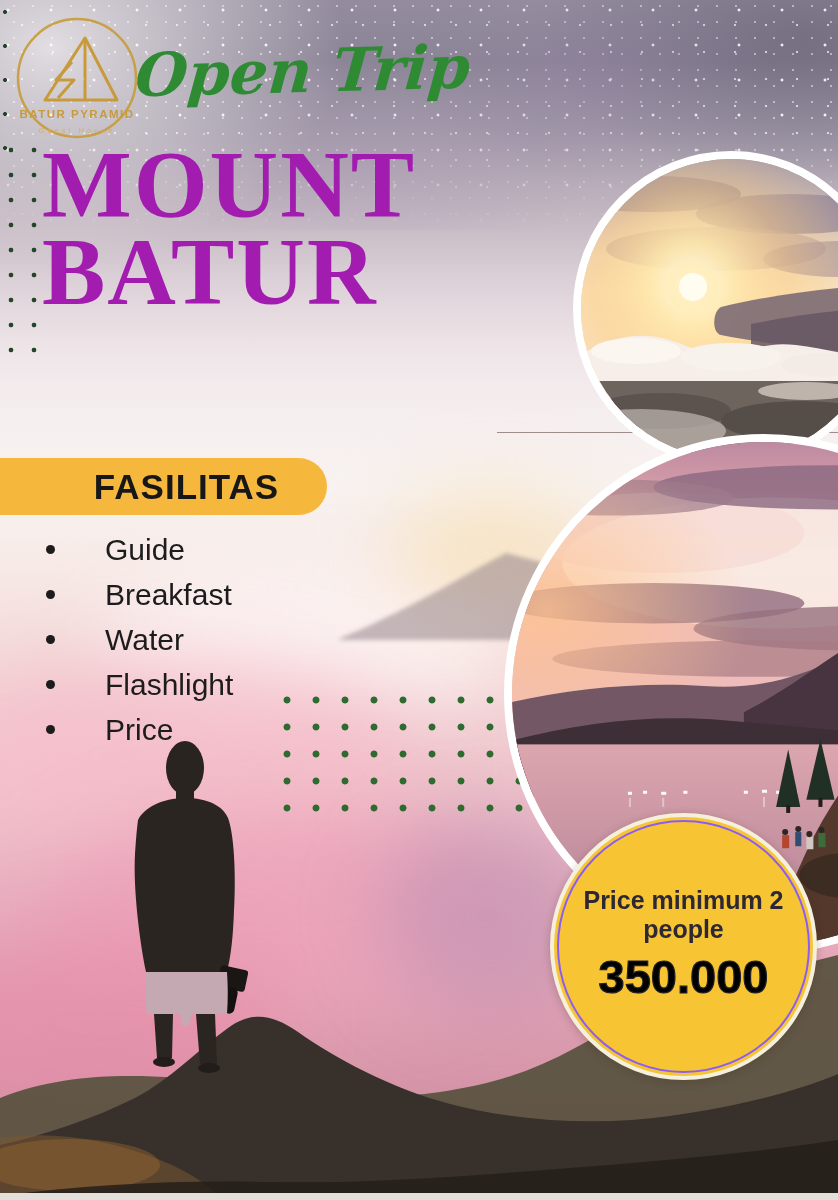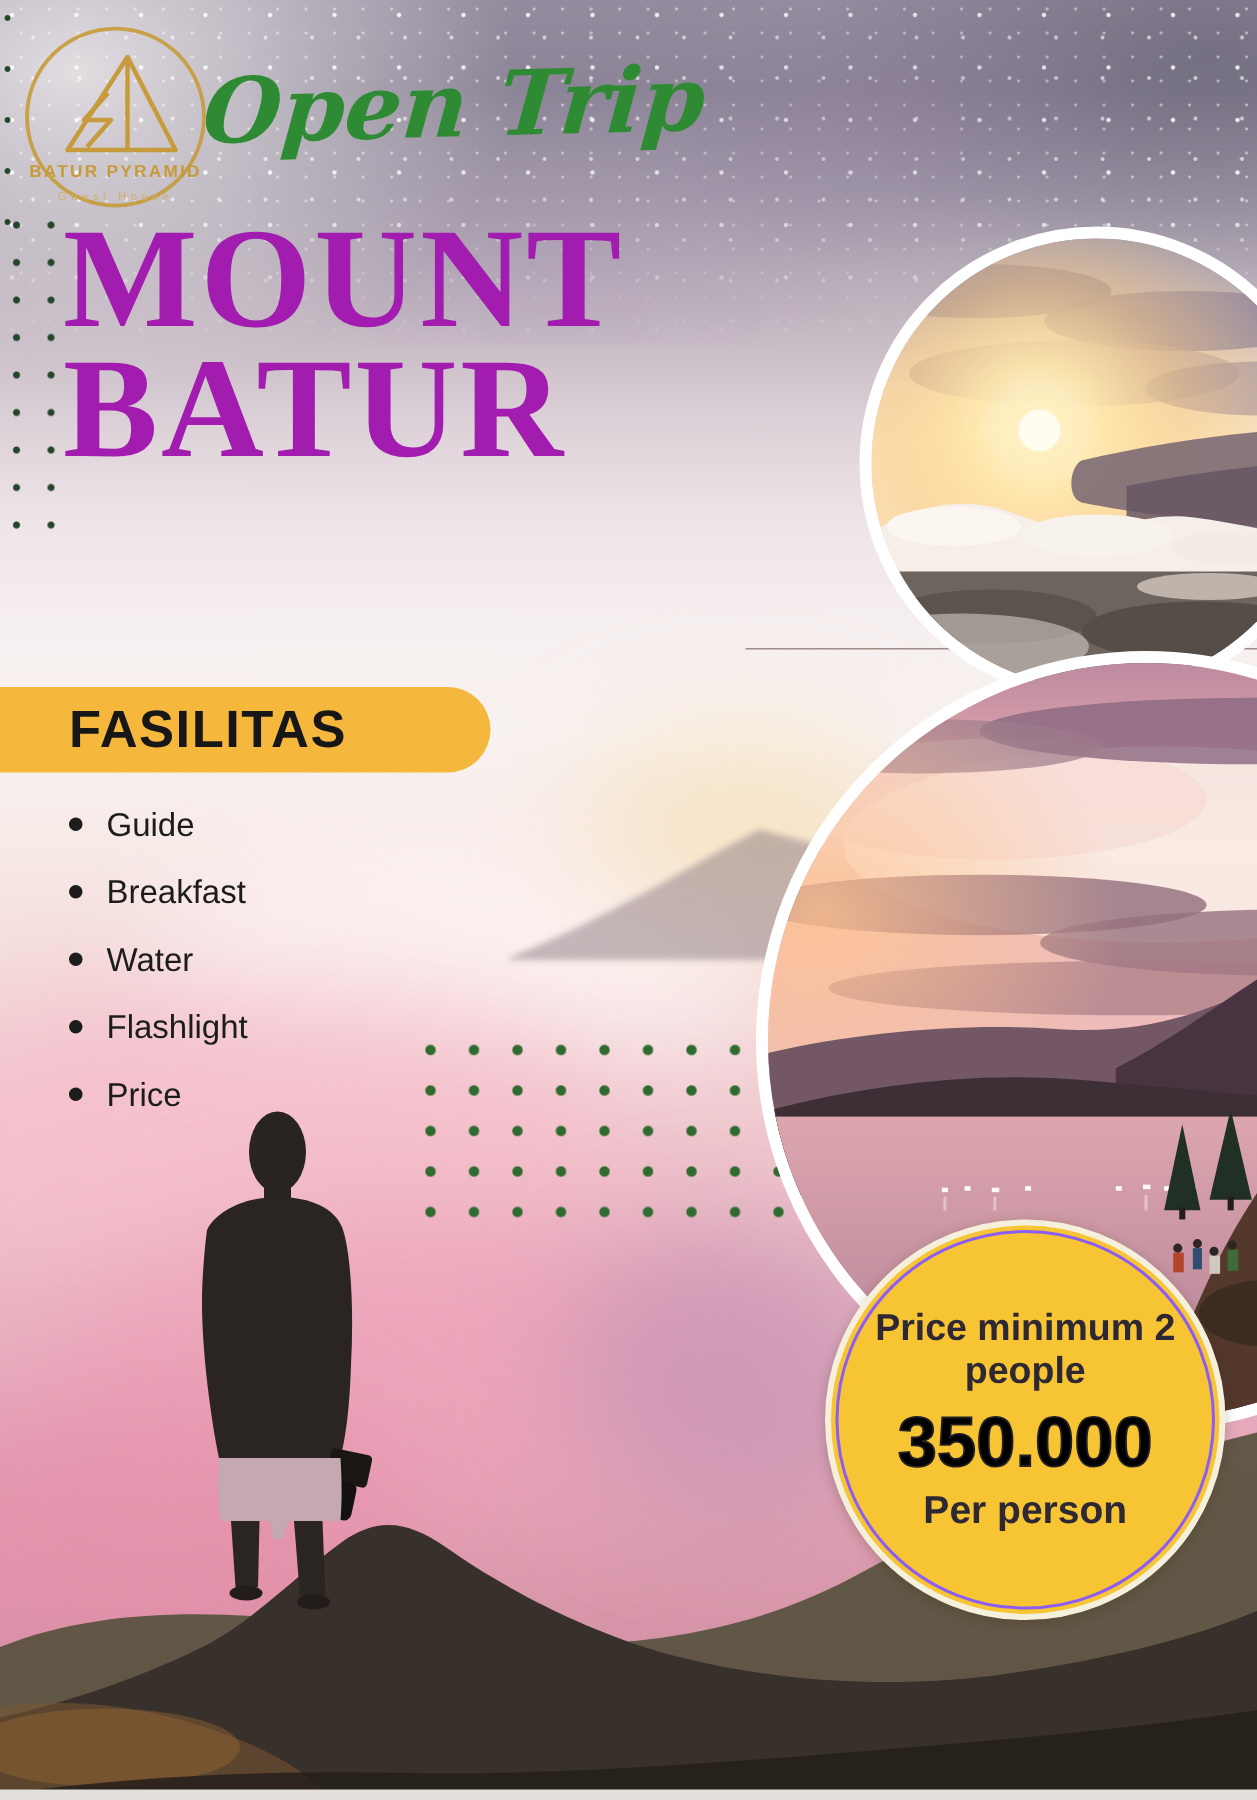--- a/index.html
+++ b/index.html
@@ -61,25 +61,25 @@
   .person{left:126px;top:738px;width:130px;height:340px;z-index:7;}
   
   .logo{left:12px;top:14px;width:130px;height:134px;z-index:8;}
   .script-title{left:136px;top:36px;z-index:8;
     font-family:"DejaVu Serif",serif;font-style:italic;font-weight:700;font-size:60px;
     color:#2e8b33;transform:skewX(-6deg) rotate(-1.5deg);}
   .main-title{left:42px;top:142px;z-index:8;font-family:Liberation Serif, serif;
     font-weight:700;font-size:95px;line-height:.92;color:#a21caf;letter-spacing:2px;}
   
   .fas-pill{left:0;top:458px;width:327px;height:57px;background:#f6b83c;z-index:8;
-    border-radius:0 29px 29px 0;display:flex;align-items:center;justify-content:flex-start;
+    border-radius:0 29px 29px 0;display:flex;align-items:center;justify-content:center;
     padding-left:46px;box-sizing:border-box;}
   .fas-text{font-size:35px;font-weight:700;letter-spacing:1px;color:#171717;}
   .fac-list{left:46px;top:527px;z-index:8;list-style:none;margin:0;padding:0;}
-  .fac-list li{display:flex;align-items:center;height:45px;font-size:22px;color:#1c1c1c;}
+  .fac-list li{display:flex;align-items:center;height:45px;font-size:30px;color:#1c1c1c;gap:34px;}
   .bullet{width:9px;height:9px;border-radius:50%;background:#1c1c1c;margin-right:16px;flex:0 0 auto;}
   
   .price{left:550px;top:813px;width:259px;height:259px;border:4px solid #f5f0dc;
     border-radius:50%;background:#f7c433;box-sizing:content-box;z-index:9;
     box-shadow:0 2px 8px rgba(60,40,20,.25);}
   .price-ring{position:absolute;inset:3px;border:2px solid #8b5cf6;border-radius:50%;
     display:flex;flex-direction:column;align-items:center;justify-content:center;
     text-align:center;padding:0 20px;}
   .price-line1,.price-line2{font-size:25px;font-weight:700;color:#2d2833;line-height:1.15;}
   .price-amount{font-size:47px;font-weight:800;color:#000000;margin:5px 0 3px;
@@ -310,18 +310,17 @@
         <span class="bullet"></span>
         <span>Price</span>
       </li>
   </ul>
 
   <div class="abs price">
     <div class="price-ring">
       <div class="price-line1">Price minimum 2</div>
       <div class="price-line2">people</div>
       <div class="price-amount">350.000</div>
-      <div class="price-unit">Per person</div>
     </div>
   </div>
 
   <div class="abs bottom-strip"></div>
 </div>
 
 </body></html>

